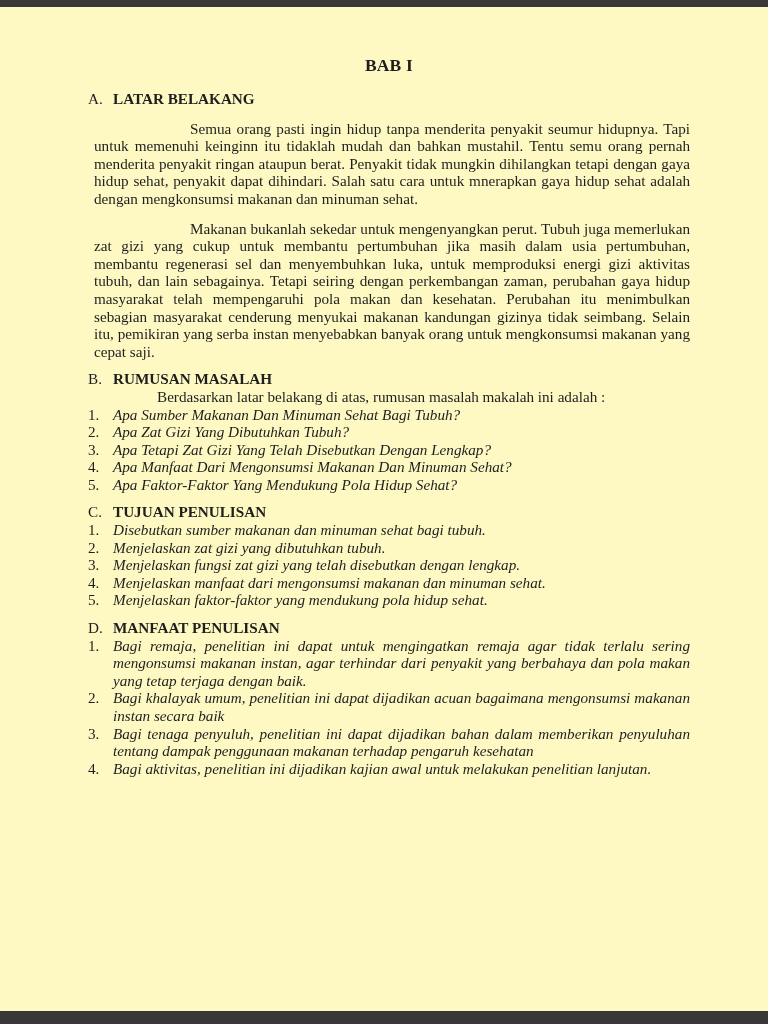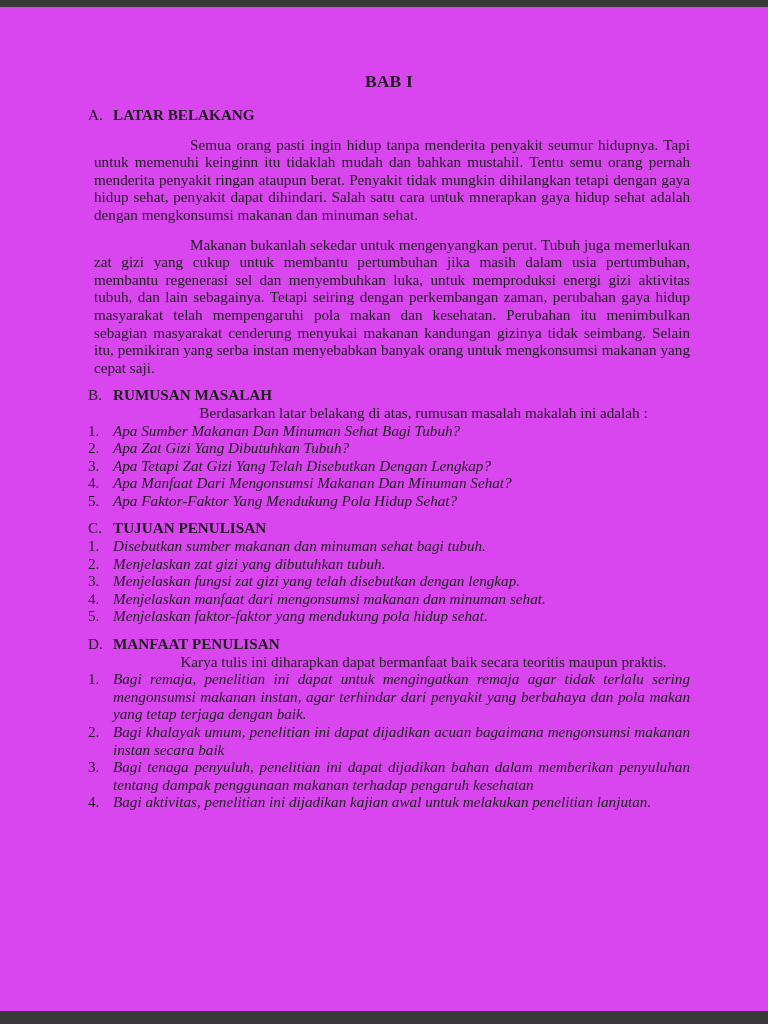--- a/index.html
+++ b/index.html
@@ -9,23 +9,23 @@
     background: #ffffff;
     font-family: "Liberation Serif", serif;
     color: #1e1e1e;
     overflow: hidden;
   }
   .frame-bar { position: absolute; left: 0; right: 0; background: #383838; }
   .frame-bar.top { top: 0; height: 7px; }
   .frame-bar.bottom { bottom: 0; height: 13px; }
   .doc {
     position: absolute; top: 7px; bottom: 13px; left: 0; right: 0;
-    background: #d946ef;
+    background: #fef9c3;
     box-sizing: border-box;
-    padding: 16px 78px 0 88px;
+    padding: 0 78px 0 88px;
     font-size: 15.2px;
     line-height: 17.6px;
     overflow: hidden;
   }
   .doc-title {
     text-align: center;
     font-weight: bold;
     font-size: 17.5px;
     line-height: 22px;
     margin-top: 47px;
@@ -37,21 +37,20 @@
   .h-lbl { width: 25px; flex: none; }
   .h-txt { flex: 1; font-weight: bold; }
   .para {
     margin: 12px 0 0 6px;
     text-indent: 96px;
     text-align: justify;
   }
   .intro {
     margin: 0 0 0 6px;
     text-indent: 63px;
-    text-align: center;
   }
   .item { display: flex; }
   .item .num { width: 25px; flex: none; }
   .item .txt { flex: 1; font-style: italic; }
   .item .txt.j { text-align: justify; }
 </style>
 </head>
 <body>
 
 <div class="frame-bar top"></div>
@@ -124,21 +123,20 @@
       <span class="num">5.</span>
       <span class="txt">Menjelaskan faktor-faktor yang mendukung pola hidup sehat.</span>
     </div>
   </div>
 
   <div class="sec">
     <div class="h-row">
       <span class="h-lbl">D.</span>
       <span class="h-txt">MANFAAT PENULISAN</span>
     </div>
-    <p class="intro">Karya tulis ini diharapkan dapat bermanfaat baik secara teoritis maupun praktis.</p>
     <div class="item">
       <span class="num">1.</span>
       <span class="txt j">Bagi remaja, penelitian ini dapat untuk mengingatkan remaja agar tidak terlalu sering mengonsumsi makanan instan, agar terhindar dari penyakit yang berbahaya dan pola makan yang tetap terjaga dengan baik.</span>
     </div>
     <div class="item">
       <span class="num">2.</span>
       <span class="txt j">Bagi khalayak umum, penelitian ini dapat dijadikan acuan bagaimana mengonsumsi makanan instan secara baik</span>
     </div>
     <div class="item">
       <span class="num">3.</span>

